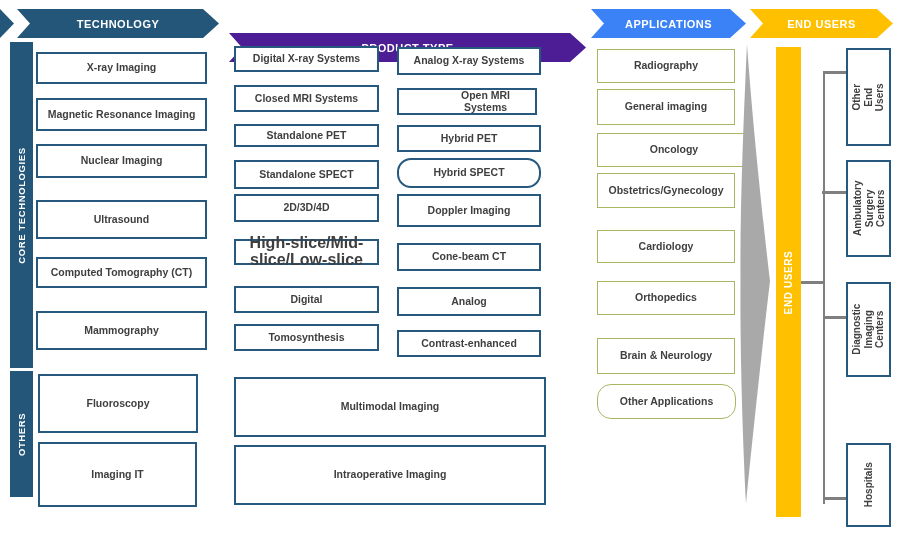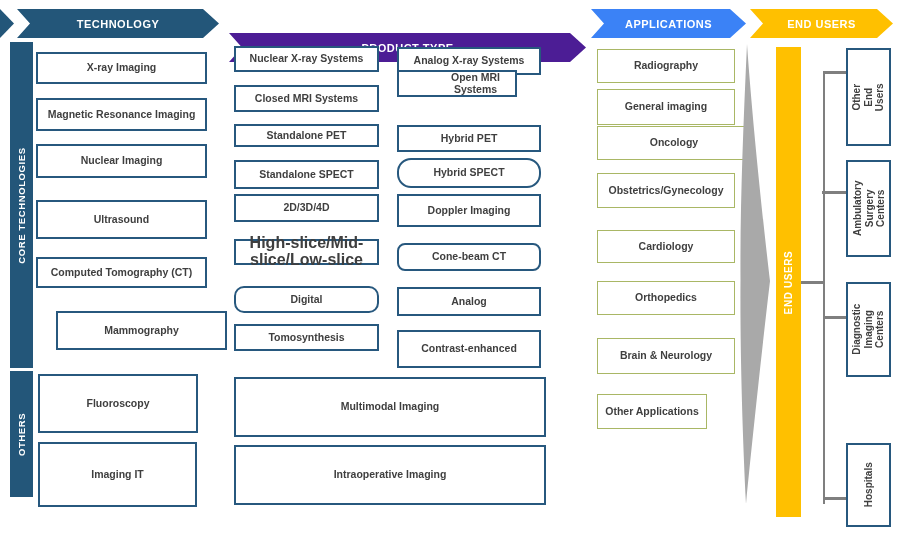--- a/index.html
+++ b/index.html
@@ -76,53 +76,53 @@
   </div>
   <div class="vbar" style="top:371px; height:126px;">
     <span>OTHERS</span>
   </div>
 
   <div class="bx" style="left:36px; top:52px;  width:171px; height:32px;">X-ray Imaging</div>
   <div class="bx" style="left:36px; top:98px;  width:171px; height:33px;">Magnetic Resonance Imaging</div>
   <div class="bx" style="left:36px; top:144px; width:171px; height:34px;">Nuclear Imaging</div>
   <div class="bx" style="left:36px; top:200px; width:171px; height:39px;">Ultrasound</div>
   <div class="bx" style="left:36px; top:257px; width:171px; height:31px;">Computed Tomography (CT)</div>
-  <div class="bx" style="left:36px; top:311px; width:171px; height:39px;margin-left:20px;">Mammography</div>
+  <div class="bx" style="left:36px; top:311px; width:171px; height:39px;">Mammography</div>
   <div class="bx" style="left:38px; top:374px; width:160px; height:59px;">Fluoroscopy</div>
   <div class="bx" style="left:38px; top:442px; width:159px; height:65px;">Imaging IT</div>
 
-  <div class="bx" style="left:234px; top:46px;  width:145px; height:26px;">Nuclear X-ray Systems</div>
+  <div class="bx" style="left:234px; top:46px;  width:145px; height:26px;">Digital X-ray Systems</div>
   <div class="bx" style="left:234px; top:85px;  width:145px; height:27px;">Closed MRI Systems</div>
   <div class="bx" style="left:234px; top:124px; width:145px; height:23px;">Standalone PET</div>
   <div class="bx" style="left:234px; top:160px; width:145px; height:29px;">Standalone SPECT</div>
   <div class="bx" style="left:234px; top:194px; width:145px; height:28px;">2D/3D/4D</div>
   <div class="bx small" style="left:234px; top:239px; width:145px; height:26px;">High-slice/Mid-slice/Low-slice</div>
-  <div class="bx" style="left:234px; top:286px; width:145px; height:27px;border-radius:10px;">Digital</div>
+  <div class="bx" style="left:234px; top:286px; width:145px; height:27px;">Digital</div>
   <div class="bx" style="left:234px; top:324px; width:145px; height:27px;">Tomosynthesis</div>
 
   <div class="bx" style="left:397px; top:47px;  width:144px; height:28px;">Analog X-ray Systems</div>
-  <div class="bx" style="left:397px; top:70px;  width:120px; height:27px;padding-left:40px;">Open MRI Systems</div>
+  <div class="bx" style="left:397px; top:88px;  width:140px; height:27px;padding-left:40px;">Open MRI Systems</div>
   <div class="bx" style="left:397px; top:125px; width:144px; height:27px;">Hybrid PET</div>
   <div class="bx" style="left:397px; top:158px; width:144px; height:30px;border-radius:14px;">Hybrid SPECT</div>
   <div class="bx" style="left:397px; top:194px; width:144px; height:33px;">Doppler Imaging</div>
-  <div class="bx" style="left:397px; top:243px; width:144px; height:28px;border-radius:8px;">Cone-beam CT</div>
+  <div class="bx" style="left:397px; top:243px; width:144px; height:28px;">Cone-beam CT</div>
   <div class="bx" style="left:397px; top:287px; width:144px; height:29px;">Analog</div>
-  <div class="bx" style="left:397px; top:330px; width:144px; height:38px;">Contrast-enhanced</div>
+  <div class="bx" style="left:397px; top:330px; width:144px; height:27px;">Contrast-enhanced</div>
 
   <div class="bx" style="left:234px; top:377px; width:312px; height:60px;">Multimodal Imaging</div>
   <div class="bx" style="left:234px; top:445px; width:312px; height:60px;">Intraoperative Imaging</div>
 
   <div class="bx app" style="left:597px; top:49px;  width:138px; height:34px;">Radiography</div>
   <div class="bx app" style="left:597px; top:89px;  width:138px; height:36px;">General imaging</div>
-  <div class="bx app" style="left:597px; top:126px; width:154px; height:34px;">Oncology</div>
+  <div class="bx app" style="left:597px; top:133px; width:154px; height:34px;">Oncology</div>
   <div class="bx app" style="left:597px; top:173px; width:138px; height:35px;">Obstetrics/Gynecology</div>
   <div class="bx app" style="left:597px; top:230px; width:138px; height:33px;">Cardiology</div>
   <div class="bx app" style="left:597px; top:281px; width:138px; height:34px;">Orthopedics</div>
   <div class="bx app" style="left:597px; top:338px; width:138px; height:36px;">Brain &amp; Neurology</div>
-  <div class="bx app" style="left:597px; top:394px; width:110px; height:35px;">Other Applications</div>
+  <div class="bx app" style="left:597px; top:384px; width:139px; height:35px;border-radius:14px;">Other Applications</div>
 
   <svg class="wedge" width="45" height="470" viewBox="0 0 45 470">
     <path d="M12 4 C8 90 5 170 5.5 240 C5 310 7.5 395 11 464 C17.5 398 28 300 35 241 C28 182 17.5 82 12 4 Z" fill="#A9A9A9"></path>
   </svg>
 
   <div class="eubar">
     <span>END USERS</span>
   </div>
 
   <div class="vline" style="left:823px; top:72px; height:432px;"></div>

